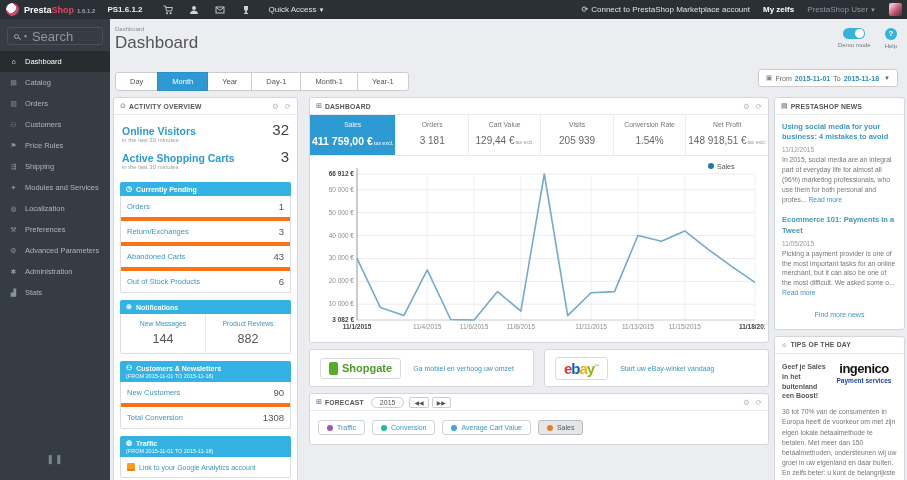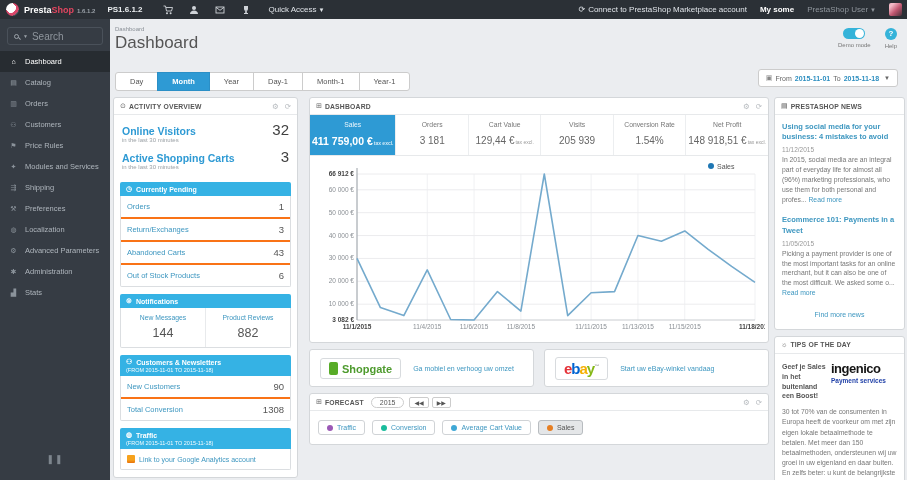--- a/index.html
+++ b/index.html
@@ -23,21 +23,21 @@
 .tb-right .myshop{color:#fff;font-weight:bold;cursor:pointer}
 .tb-right .usr{color:#8f959c;cursor:pointer;white-space:nowrap}
 .avatar{width:13px;height:13px;border-radius:2px;background:linear-gradient(135deg,#f3b9c6 20%,#c25872 55%,#48313a)}
 
 
 .sidebar{position:absolute;top:19px;left:0;width:110px;height:461px;background:#363c44;z-index:10}
 .search-wrap{margin:8px 7px 6px;display:flex;align-items:center;gap:4px;border:1px solid #4a515a;border-radius:3px;height:18px;padding:0 6px;color:#9aa1a8}
 .mag{width:5px;height:5px;border:1px solid #9aa1a8;border-radius:50%;position:relative;flex:none}
 .mag::after{content:"";position:absolute;width:3px;height:1px;background:#9aa1a8;transform:rotate(45deg);right:-3px;bottom:-1px}
 .search-caret{font-size:5px;color:#9aa1a8}
-.search-input{background:transparent;border:none;outline:none;color:#aeb4ba;font-size:10px;width:58px}
+.search-input{background:transparent;border:none;outline:none;color:#aeb4ba;font-size:13px;width:58px}
 .search-input::placeholder{color:#8f969d}
 .nav{list-style:none}
 .nav-item{display:flex;align-items:center;gap:7px;height:21px;padding:0 9px;color:#aeb5bc;font-size:7.5px;cursor:pointer;white-space:nowrap}
 .nav-item .nicon{width:9px;font-size:7px;color:#8b939b;text-align:center;flex:none}
 .nav-item.active{background:#272c31;color:#fff}
 .nav-item.active .nicon{color:#fff}
 .collapse-btn{position:absolute;bottom:16px;left:0;width:110px;text-align:center;color:#7d858d;font-size:9px;letter-spacing:1px;cursor:pointer}
 
 
 .content{position:absolute;left:110px;top:19px;width:797px;height:461px;overflow:hidden}
@@ -48,21 +48,21 @@
 .toggle{width:22px;height:11px;background:#35b3d9;border-radius:6px;position:relative;margin:0 auto;cursor:pointer}
 .toggle::after{content:"";position:absolute;right:1px;top:1px;width:9px;height:9px;border-radius:50%;background:#fff}
 .help-circle{width:12px;height:12px;border-radius:50%;background:#35b3d9;color:#fff;font-size:8px;line-height:12px;margin:0 auto;font-weight:bold;cursor:pointer}
 .head-label{font-size:6px;color:#777;margin-top:3px}
 
 .toolbar{position:relative;height:38px;padding:11px 10px 0 5px}
 .range-group{display:inline-flex}
 .range-btn{border:1px solid #ccc;background:#fff;color:#555;font-size:7.5px;padding:4px 14px;margin-left:-1px;cursor:pointer}
 .range-btn:first-child{border-radius:3px 0 0 3px;margin-left:0}
 .range-btn:last-child{border-radius:0 3px 3px 0}
-.range-btn.active{background:#2e9ad4;border-color:#2b8fc6;color:#fff;font-weight:bold;position:relative;z-index:1}
+.range-btn.active{background:#2e9ad4;border-color:#2b8fc6;color:#fff;font-weight:normal;position:relative;z-index:1}
 .date-btn{position:absolute;right:9px;top:10px;display:flex;align-items:center;gap:3px;border:1px solid #ccc;background:#fff;border-radius:3px;padding:4px 7px;font-size:7px;color:#666;cursor:pointer}
 .date-btn b{color:#2e8fc0}
 .cal-icon{font-size:7px;color:#888}
 
 .cols{display:flex;align-items:flex-start;padding-left:3px}
 .col-left{width:185px}
 .col-center{width:460px;margin-left:11px}
 .col-right{width:131px;margin-left:5px}
 
 .panel{background:#fff;border:1px solid #d4d7da;border-radius:3px;margin-bottom:6px}
@@ -77,21 +77,21 @@
 .duo-row{display:flex;align-items:baseline;justify-content:space-between}
 .duo-label{color:#2e9ad4;font-size:10.5px;font-weight:bold;cursor:pointer}
 .duo-value{color:#404040;font-size:15px}
 .duo-sub{font-size:6px;color:#9aa0a5;margin:-1px 0 5px}
 .section{margin:5px 6px 7px}
 .sec-head{background:#35b2e4;color:#fff;padding:3px 6px;font-size:7px;font-weight:bold;border-radius:2px 2px 0 0}
 .sec-line{display:flex;align-items:center;gap:4px}
 .shicon{font-size:7px}
 .sec-sub{font-size:5.5px;font-weight:normal;opacity:.95;margin-top:1px}
 .sec-body{border:1px solid #dbdee1;border-top:none;border-radius:0 0 2px 2px}
-.srow{display:flex;justify-content:space-between;align-items:center;padding:5px 6px;border-top:2px solid #f97316;font-size:7.5px;cursor:pointer}
+.srow{display:flex;justify-content:space-between;align-items:center;padding:5px 6px;border-top:4px solid #f97316;font-size:7.5px;cursor:pointer}
 .srow:first-child{border-top:none}
 .slabel{color:#3e97c0}
 .sval{color:#555;font-size:9.5px}
 .ncols{display:flex}
 .ncol{flex:1;text-align:center;padding:6px 0 7px;border-left:1px solid #e8eaec;cursor:pointer}
 .ncol:first-child{border-left:none}
 .ncol .nlabel{color:#3e97c0;font-size:6.8px}
 .ncol .nval{color:#555;font-size:12.5px;margin-top:5px}
 .ga-link{display:flex;gap:4px;align-items:center;padding:6px;font-size:7px;color:#3e97c0;cursor:pointer}
 .ga-icon{width:8px;height:8px;border-radius:1px;background:linear-gradient(180deg,#f6a21d 60%,#e8710a);flex:none}
@@ -105,21 +105,21 @@
 .st-suffix{font-size:5px;color:#999;margin-left:1px}
 .stat.active{background:#2e9ad4;border-color:#2e9ad4}
 .stat.active .st-label{color:#eaf6fc}
 .stat.active .st-value{color:#fff;font-weight:bold;font-size:10.5px}
 .stat.active .st-suffix{color:#cfe9f7}
 .chart-wrap{padding:2px 3px 0}
 
 
 .banner-row{display:flex;gap:10px;margin-bottom:6px}
 .banner{flex:1;background:#fff;border:1px solid #d4d7da;border-radius:3px;height:38px;display:flex;align-items:center;padding:0 10px;gap:12px}
-.logo-box{display:flex;align-items:flex-end;gap:4px;border:1px solid #d8dbde;border-radius:3px;padding:3px 8px;background:#fff}
+.logo-box{display:flex;align-items:center;gap:4px;border:1px solid #d8dbde;border-radius:3px;padding:3px 8px;background:#fff}
 .sg-icon{width:9px;height:13px;background:#57ab27;border-radius:2px}
 .sg-text{color:#4e9b2e;font-weight:bold;font-size:11px}
 .banner-link{font-size:7px;color:#3e97c0;cursor:pointer}
 .ebay-logo{font-weight:bold;font-size:15px;letter-spacing:-1px;line-height:1}
 .ebay-logo .tm{font-size:5px;color:#999;letter-spacing:0;vertical-align:super}
 .eb-e{color:#e53238}.eb-b{color:#0064d2}.eb-a{color:#f5af02}.eb-y{color:#86b817}
 
 
 .year-pill{border:1px solid #ccc;border-radius:8px;padding:1px 8px;font-size:7px;color:#555;margin-left:7px;cursor:pointer}
 .fc-arrows{display:flex;margin-left:5px;gap:3px}
@@ -130,21 +130,21 @@
 .leg-dot{width:6px;height:6px;border-radius:50%}
 
 
 .news-art{padding:7px 7px 4px}
 .news-headline{color:#3e97c0;font-size:7.5px;font-weight:bold;line-height:1.35;cursor:pointer}
 .news-date{font-size:6.5px;color:#999;margin:4px 0 2px}
 .news-excerpt{font-size:6.8px;color:#777;line-height:1.45}
 .read-more{color:#3e97c0;cursor:pointer}
 .find-more{display:block;text-align:center;color:#3e97c0;font-size:7px;padding:9px 0 11px;cursor:pointer}
 .tips-body{padding:8px 7px;font-size:6.8px;color:#777;line-height:1.5}
-.ingenico{float:right;width:66px;text-align:left;margin:0 0 3px 5px}
+.ingenico{float:right;width:66px;text-align:center;margin:0 0 3px 5px}
 .ing-name{font-weight:bold;color:#141414;font-size:13px;letter-spacing:-.5px;line-height:1}
 .ing-sub{color:#2242a8;font-size:6.5px;font-weight:bold;line-height:1.15;margin-top:1px}
 .tips-headline{font-weight:bold;color:#555;font-size:7px;margin-bottom:6px;line-height:1.4}
 </style>
 </head>
 <body>
 
 <div class="topbar">
   <span class="logo-circle"></span>
   <span class="brand"><span>Presta</span><span class="shop">Shop</span><span class="brand-ver">1.6.1.2</span></span>
@@ -176,21 +176,21 @@
           <rect x="3" y="8" width="4" height="1" fill="#cfd3d8"></rect>
         </svg>
       </span>
   </span>
   <span class="quick"><span>Quick Access</span><span class="caret">▼</span></span>
   <span class="tb-right">
     <span class="mk">
         <span>⟳</span>
         <span>Connect to PrestaShop Marketplace account</span>
       </span>
-    <span class="myshop">My some</span>
+    <span class="myshop">My zelfs</span>
     <span class="usr"><span>PrestaShop User</span><span class="caret">▼</span></span>
     <span class="avatar"></span>
   </span>
 </div>
 
 <div class="sidebar">
   <div class="search-wrap">
     <span class="mag"></span>
     <span class="search-caret">▼</span>
     <input class="search-input" placeholder="Search" style="">
@@ -210,34 +210,34 @@
       </li>
     <li class="nav-item">
         <span class="nicon">⚇</span>
         <span>Customers</span>
       </li>
     <li class="nav-item">
         <span class="nicon">⚑</span>
         <span>Price Rules</span>
       </li>
     <li class="nav-item">
+        <span class="nicon">⇶</span>
+        <span>Shipping</span>
+      </li>
+    <li class="nav-item">
         <span class="nicon">✦</span>
         <span>Modules and Services</span>
       </li>
     <li class="nav-item">
-        <span class="nicon">⇶</span>
-        <span>Shipping</span>
+        <span class="nicon">◍</span>
+        <span>Localization</span>
       </li>
     <li class="nav-item">
         <span class="nicon">⚒</span>
         <span>Preferences</span>
-      </li>
-    <li class="nav-item">
-        <span class="nicon">◍</span>
-        <span>Localization</span>
       </li>
     <li class="nav-item">
         <span class="nicon">⚙</span>
         <span>Advanced Parameters</span>
       </li>
     <li class="nav-item">
         <span class="nicon">✱</span>
         <span>Administration</span>
       </li>
     <li class="nav-item">

